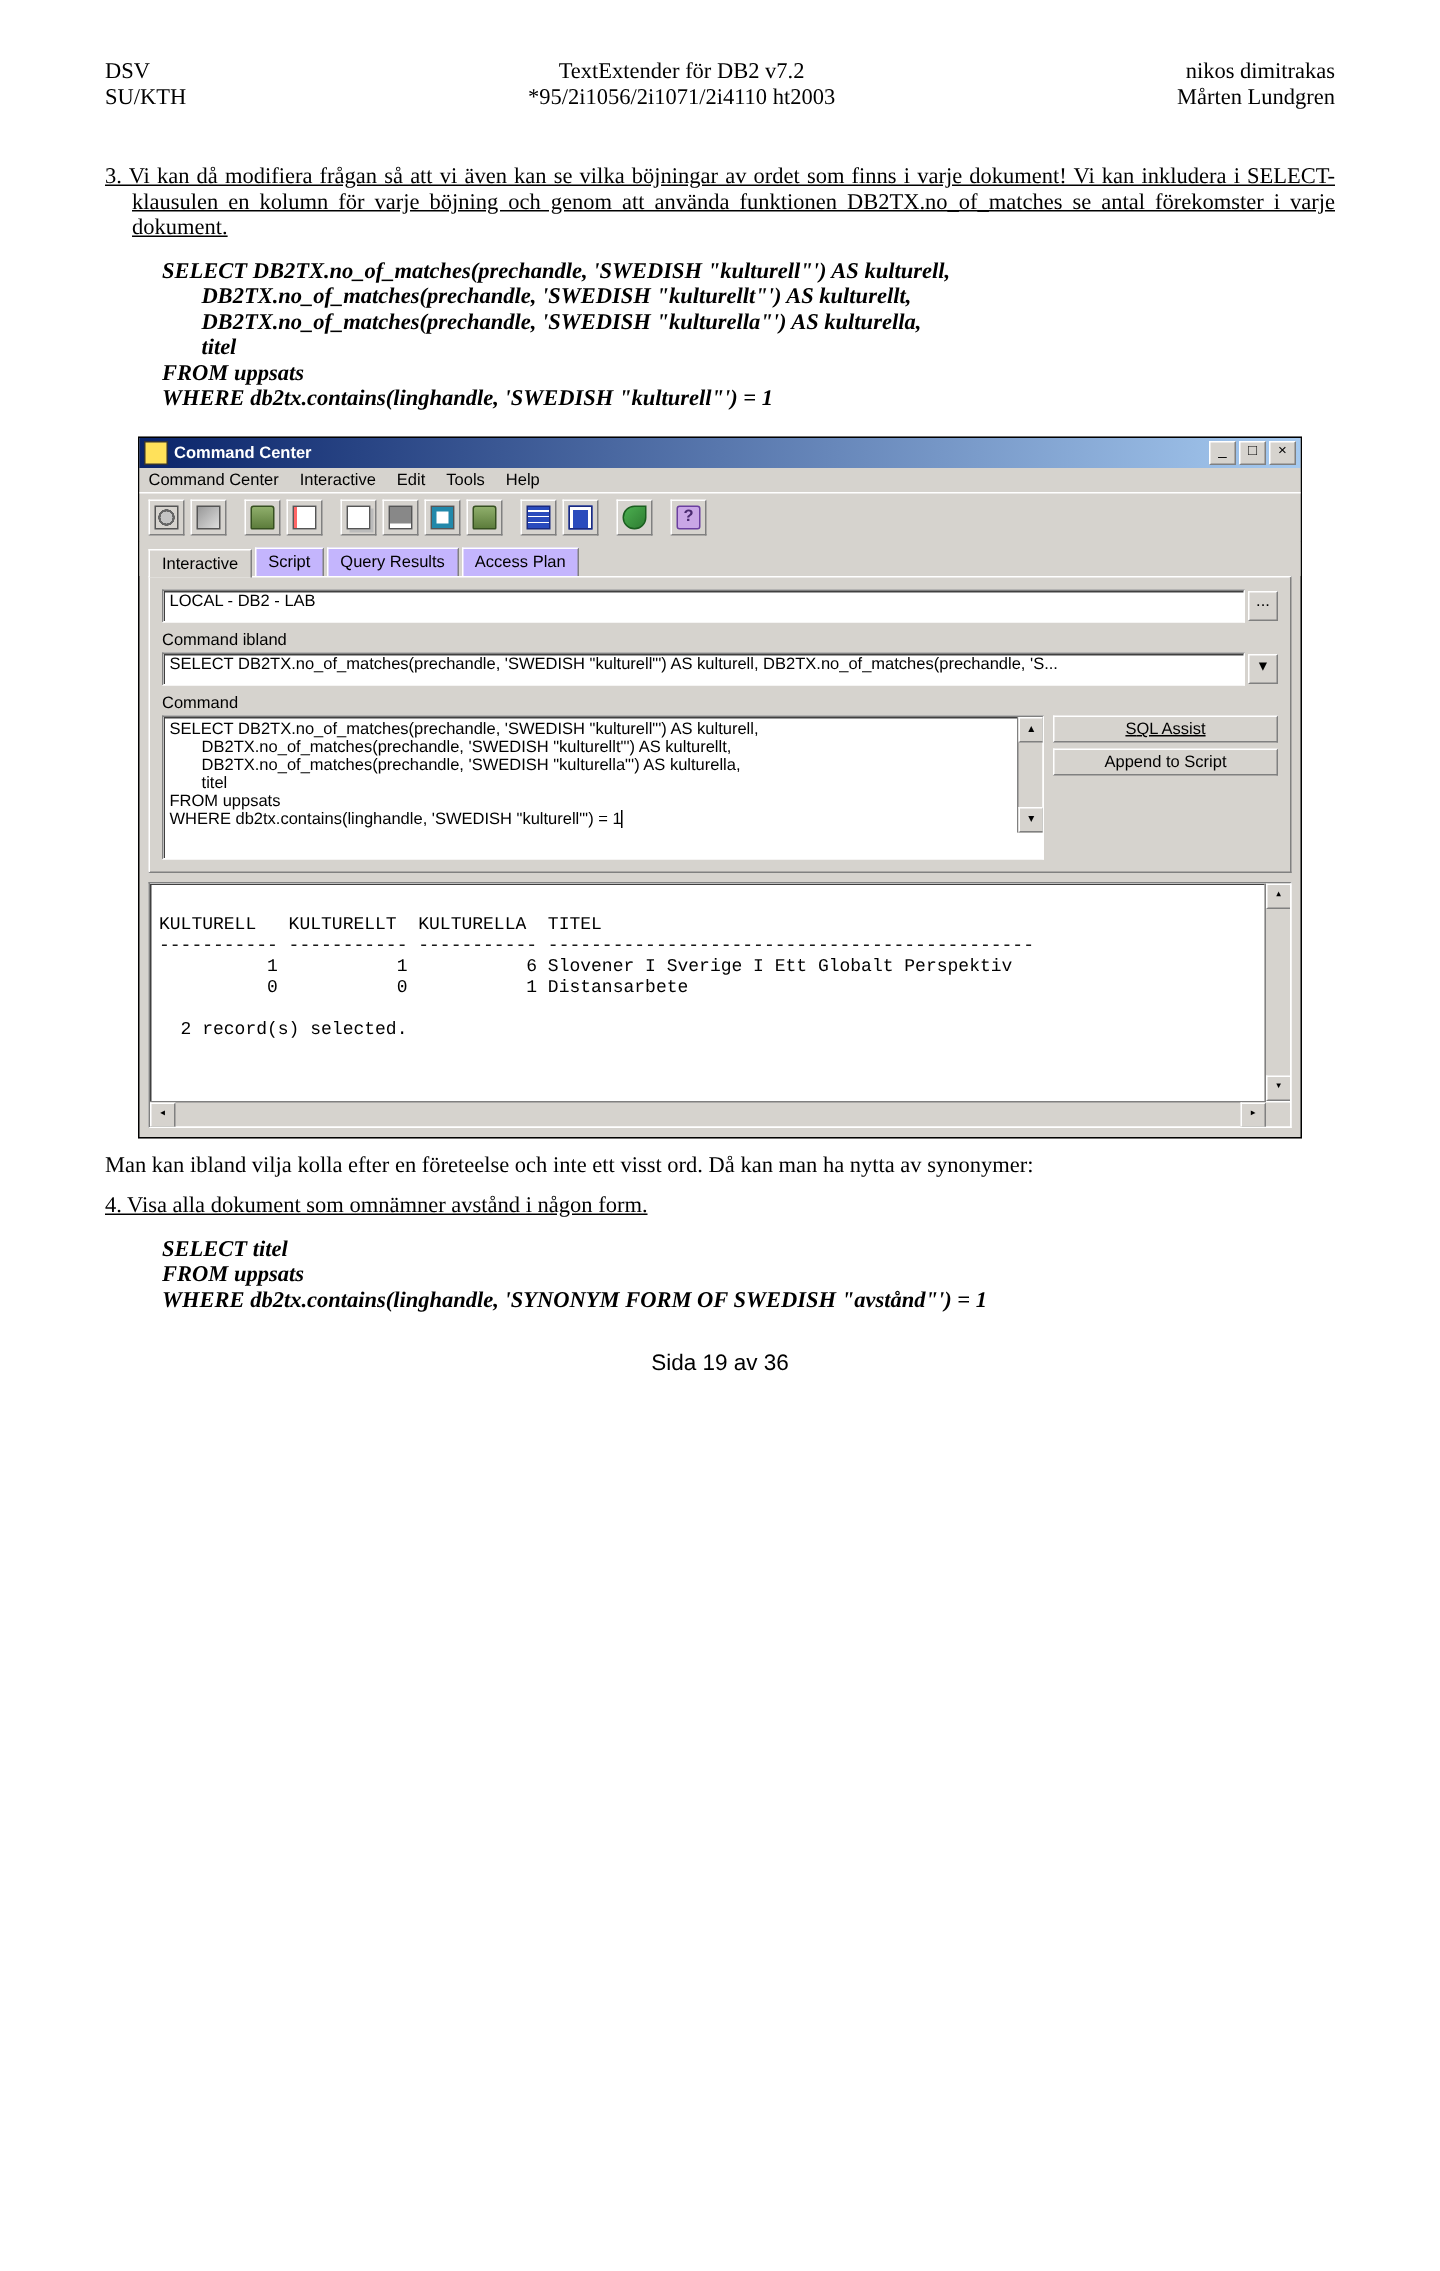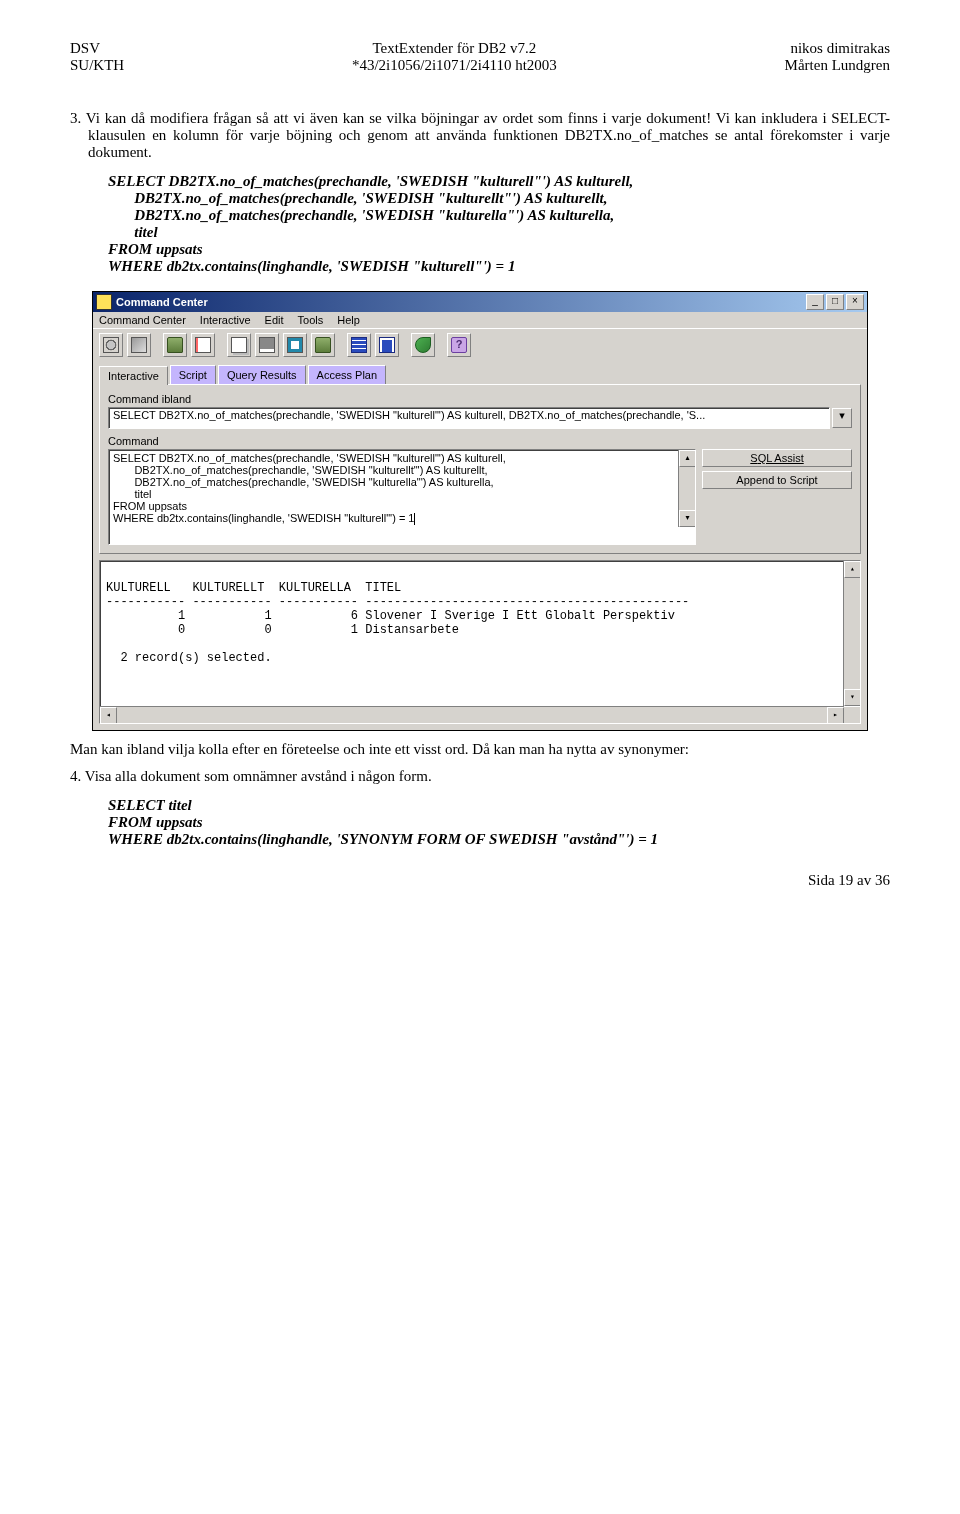--- a/index.html
+++ b/index.html
@@ -15,21 +15,21 @@
     padding: 40px 70px 30px 70px;
   }
   .hdr {
     display: flex;
     justify-content: space-between;
     font-size: 15px;
     margin-bottom: 36px;
   }
   .hdr-col { white-space: pre; }
   .body-text { margin: 10px 0; text-align: justify; }
-  .numbered { margin-left: 18px; text-indent: -18px; }
+  .numbered { margin-left: 18px; text-indent: -18px; text-decoration: underline; }
   .sql-block {
     font-style: italic;
     font-weight: bold;
     margin: 12px 0 16px 38px;
     white-space: pre;
     font-size: 15px;
   }
 
   
   .window {
@@ -185,33 +185,33 @@
     display:flex; flex-direction:column; justify-content:space-between;
   }
   .hscroll {
     position:absolute; left:0; right:16px; bottom:0; height:16px;
     background:#d6d3ce; border-top:1px solid #808080;
     display:flex; justify-content:space-between;
   }
   .sbtn { width:15px; height:15px; border:1px solid #808080; border-top-color:#fff; border-left-color:#fff; background:#d6d3ce; font-size:8px; text-align:center; line-height:13px;}
   .corner { position:absolute; right:0; bottom:0; width:16px; height:16px; background:#d6d3ce; }
 
-  .footer { text-align:right; font-size:15px; margin-top:24px; font-family:Liberation Serif, serif; }
+  .footer { text-align:center; font-size:15px; margin-top:24px; font-family:Liberation Sans, sans-serif; }
   .cursor { border-right:1px solid #000; display:inline-block; height:12px; vertical-align:middle; margin-left:-1px;}
 </style>
 </head>
 <body>
 
 <div class="page">
 
   <div class="hdr">
     <div class="hdr-col">DSV
 SU/KTH</div>
     <div class="hdr-col" style="text-align:center">TextExtender för DB2 v7.2
-*43/2i1056/2i1071/2i4110 ht2003</div>
+*95/2i1056/2i1071/2i4110 ht2003</div>
     <div class="hdr-col" style="text-align:right">nikos dimitrakas
 Mårten Lundgren</div>
   </div>
 
   <p class="body-text numbered">3.  Vi kan då modifiera frågan så att vi även kan se vilka böjningar av ordet som finns i varje dokument! Vi kan inkludera i SELECT-klausulen en kolumn för varje böjning och genom att använda funktionen DB2TX.no_of_matches se antal förekomster i varje dokument.</p>
 
   <div class="sql-block">SELECT DB2TX.no_of_matches(prechandle, 'SWEDISH "kulturell"') AS kulturell,
        DB2TX.no_of_matches(prechandle, 'SWEDISH "kulturellt"') AS kulturellt,
        DB2TX.no_of_matches(prechandle, 'SWEDISH "kulturella"') AS kulturella,
        titel
@@ -280,20 +280,24 @@
     </div>
 
     <div class="tabs">
       <div class="tab active">Interactive</div>
       <div class="tab">Script</div>
       <div class="tab">Query Results</div>
       <div class="tab">Access Plan</div>
     </div>
 
     <div class="panel">
+      <div class="field-row">
+        <div class="txt-input">LOCAL - DB2 - LAB</div>
+        <div class="mini-btn">...</div>
+      </div>
 
       <span class="lbl">Command ibland</span>
       <div class="field-row">
         <div class="txt-input">SELECT DB2TX.no_of_matches(prechandle, 'SWEDISH "kulturell"') AS kulturell, DB2TX.no_of_matches(prechandle, 'S...</div>
         <div class="mini-btn">▾</div>
       </div>
 
       <span class="lbl">Command</span>
       <div class="cmd-row">
         <div class="txt-area"><span>SELECT DB2TX.no_of_matches(prechandle, 'SWEDISH "kulturell"') AS kulturell,

